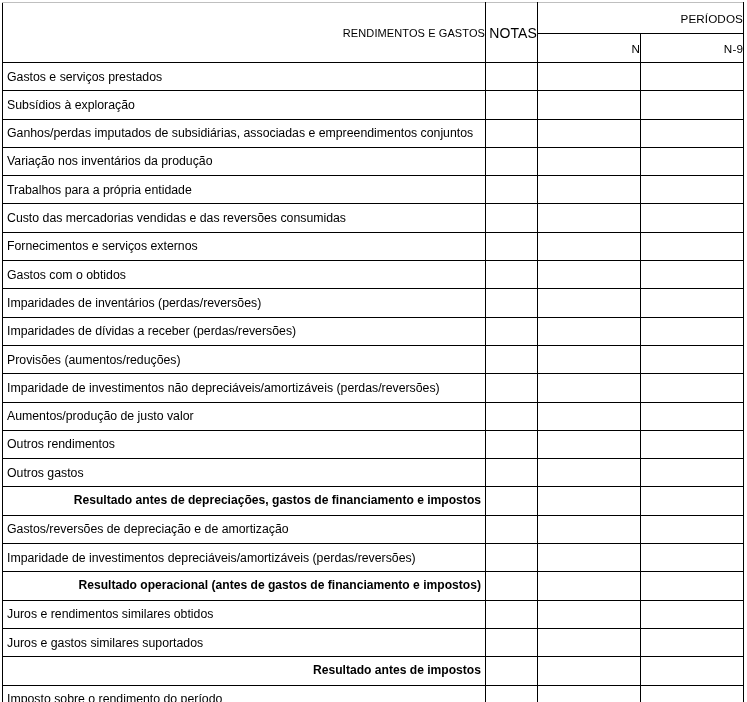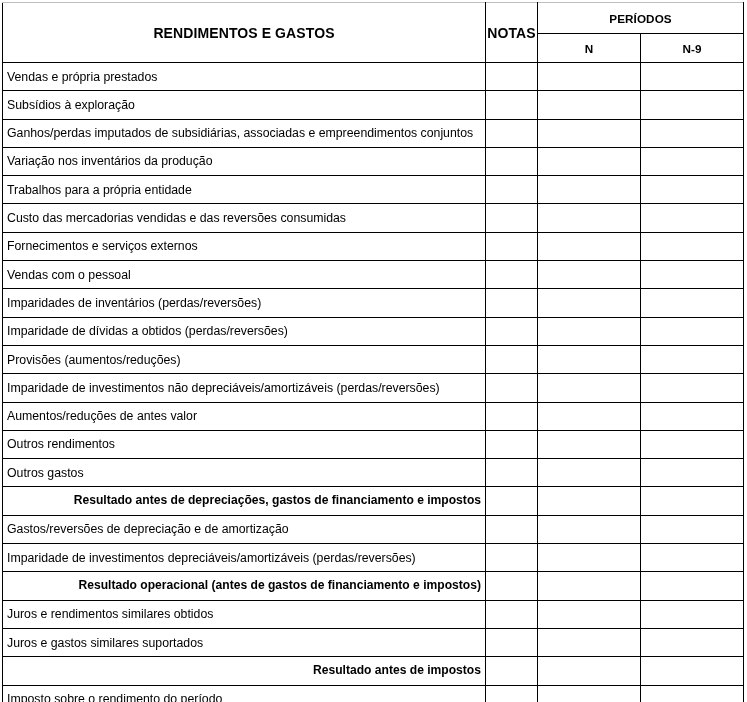--- a/index.html
+++ b/index.html
@@ -33,31 +33,31 @@
   }
 
   table.dr col.c-desc   { width: 483px; }
   table.dr col.c-notas  { width: 52px;  }
   table.dr col.c-n      { width: 103px; }
   table.dr col.c-n1     { width: 103px; }
 
   
   thead th {
     border: 1px solid #000000;
-    font-weight: bold;
+    font-weight: normal;
     font-size: 11.5px;
     padding: 0;
-    text-align: center;
+    text-align: right;
     vertical-align: middle;
     background: #ffffff;
     letter-spacing: 0.1px;
   }
   th.h-desc {
     height: 58px;
-    font-size: 14px;
+    font-size: 11px;
     border-top-color: #bfbfbf;
     margin-left: 11px;
   }
   th.h-notas {
     height: 58px;
     font-size: 14px;
     border-top-color: #bfbfbf;
   }
   th.h-periodos {
     height: 30px;
@@ -114,21 +114,21 @@
         <th class="h-periodos" colspan="2">PERÍODOS</th>
       </tr>
       <tr>
         <th class="h-sub">N</th>
         <th class="h-sub">N-9</th>
       </tr>
     </thead>
 
     <tbody id="rows-body">
         <tr>
-          <td class="t-desc">Vendas e própria prestados</td>
+          <td class="t-desc">Gastos e serviços prestados</td>
           <td class="t-notas"></td>
           <td class="t-n"></td>
           <td class="t-n1"></td>
         </tr>
         <tr>
           <td class="t-desc">Subsídios à exploração</td>
           <td class="t-notas"></td>
           <td class="t-n"></td>
           <td class="t-n1"></td>
         </tr>
@@ -156,51 +156,51 @@
           <td class="t-n"></td>
           <td class="t-n1"></td>
         </tr>
         <tr>
           <td class="t-desc">Fornecimentos e serviços externos</td>
           <td class="t-notas"></td>
           <td class="t-n"></td>
           <td class="t-n1"></td>
         </tr>
         <tr>
-          <td class="t-desc">Vendas com o pessoal</td>
+          <td class="t-desc">Gastos com o obtidos</td>
           <td class="t-notas"></td>
           <td class="t-n"></td>
           <td class="t-n1"></td>
         </tr>
         <tr>
           <td class="t-desc">Imparidades de inventários (perdas/reversões)</td>
           <td class="t-notas"></td>
           <td class="t-n"></td>
           <td class="t-n1"></td>
         </tr>
         <tr>
-          <td class="t-desc">Imparidade de dívidas a obtidos (perdas/reversões)</td>
+          <td class="t-desc">Imparidades de dívidas a receber (perdas/reversões)</td>
           <td class="t-notas"></td>
           <td class="t-n"></td>
           <td class="t-n1"></td>
         </tr>
         <tr>
           <td class="t-desc">Provisões (aumentos/reduções)</td>
           <td class="t-notas"></td>
           <td class="t-n"></td>
           <td class="t-n1"></td>
         </tr>
         <tr>
           <td class="t-desc">Imparidade de investimentos não depreciáveis/amortizáveis (perdas/reversões)</td>
           <td class="t-notas"></td>
           <td class="t-n"></td>
           <td class="t-n1"></td>
         </tr>
         <tr>
-          <td class="t-desc">Aumentos/reduções de antes valor</td>
+          <td class="t-desc">Aumentos/produção de justo valor</td>
           <td class="t-notas"></td>
           <td class="t-n"></td>
           <td class="t-n1"></td>
         </tr>
         <tr>
           <td class="t-desc">Outros rendimentos</td>
           <td class="t-notas"></td>
           <td class="t-n"></td>
           <td class="t-n1"></td>
         </tr>

